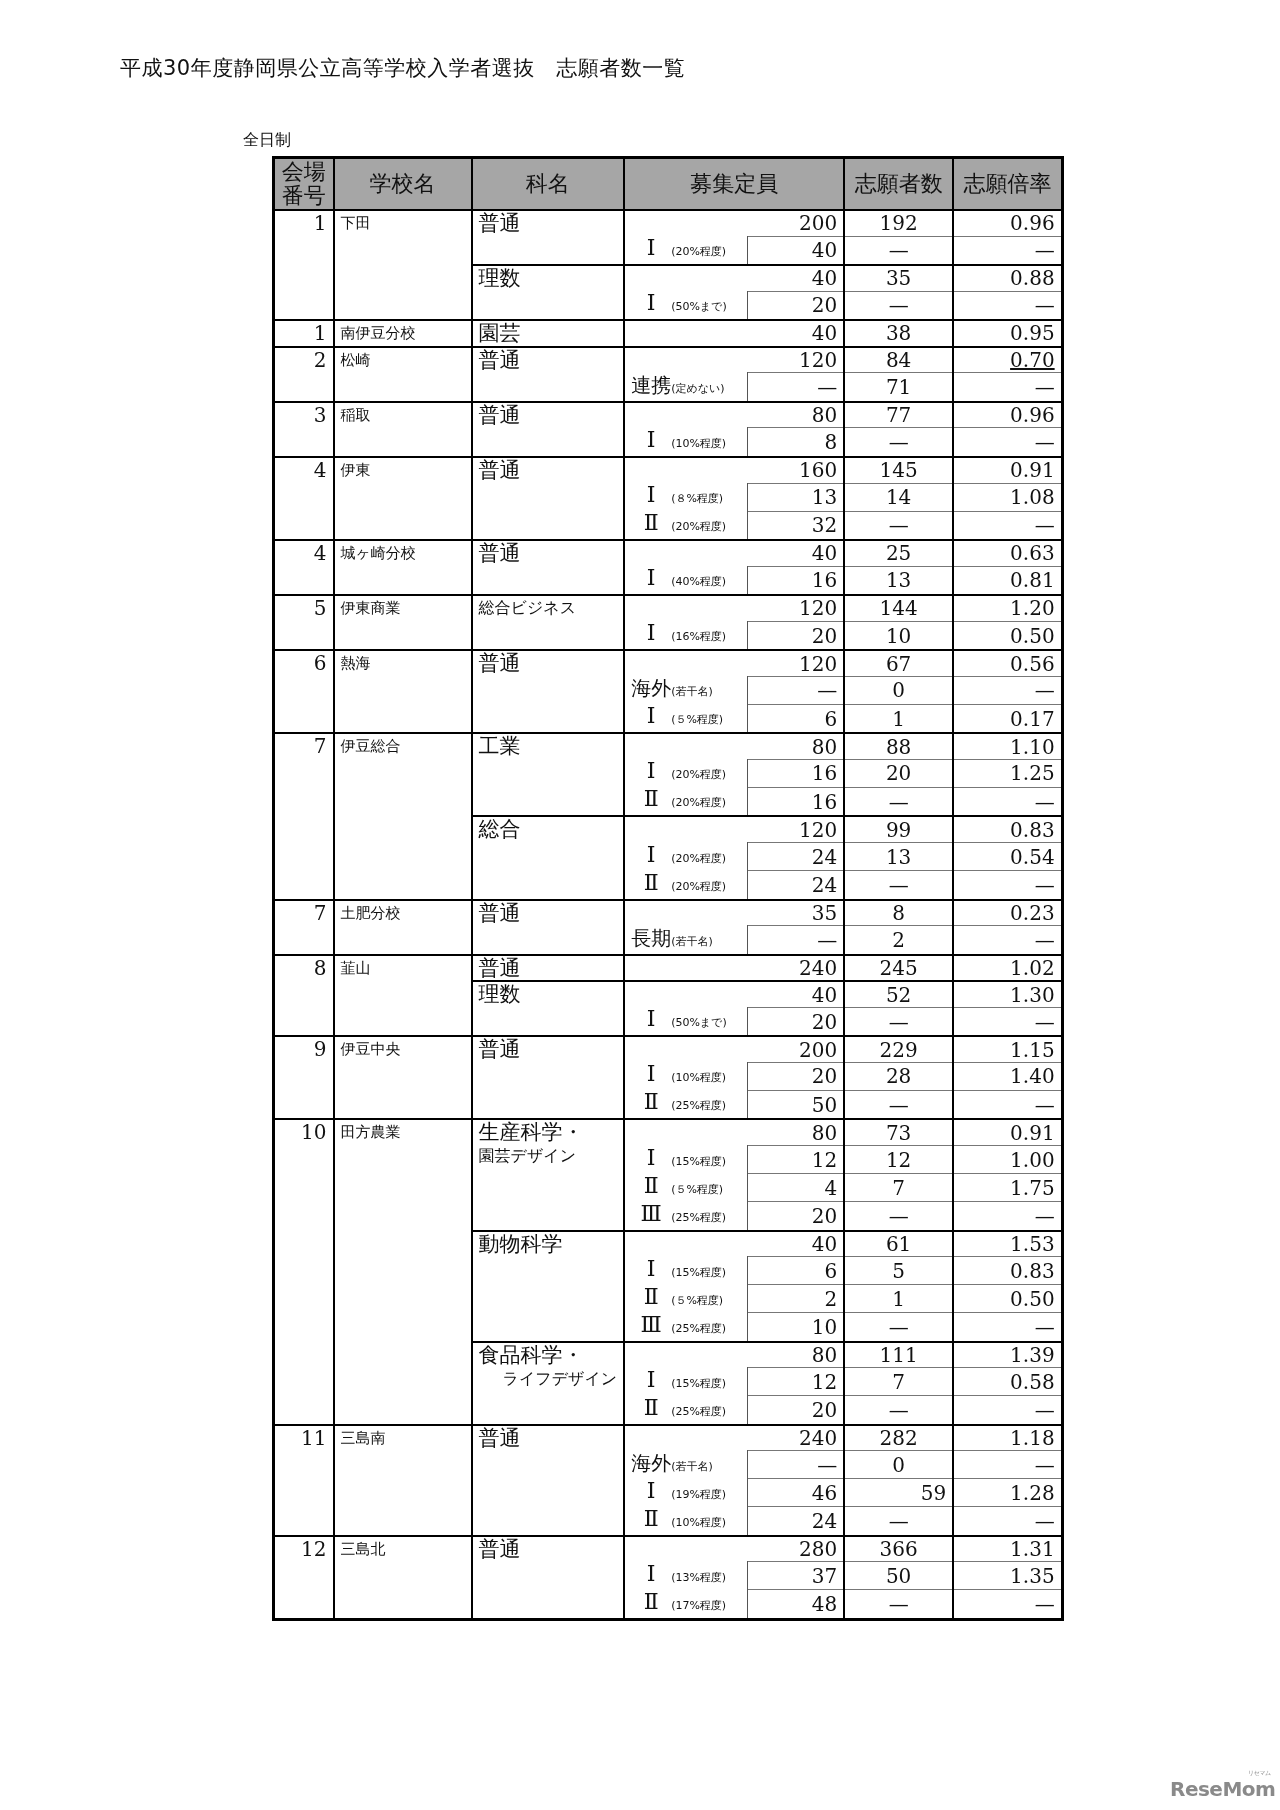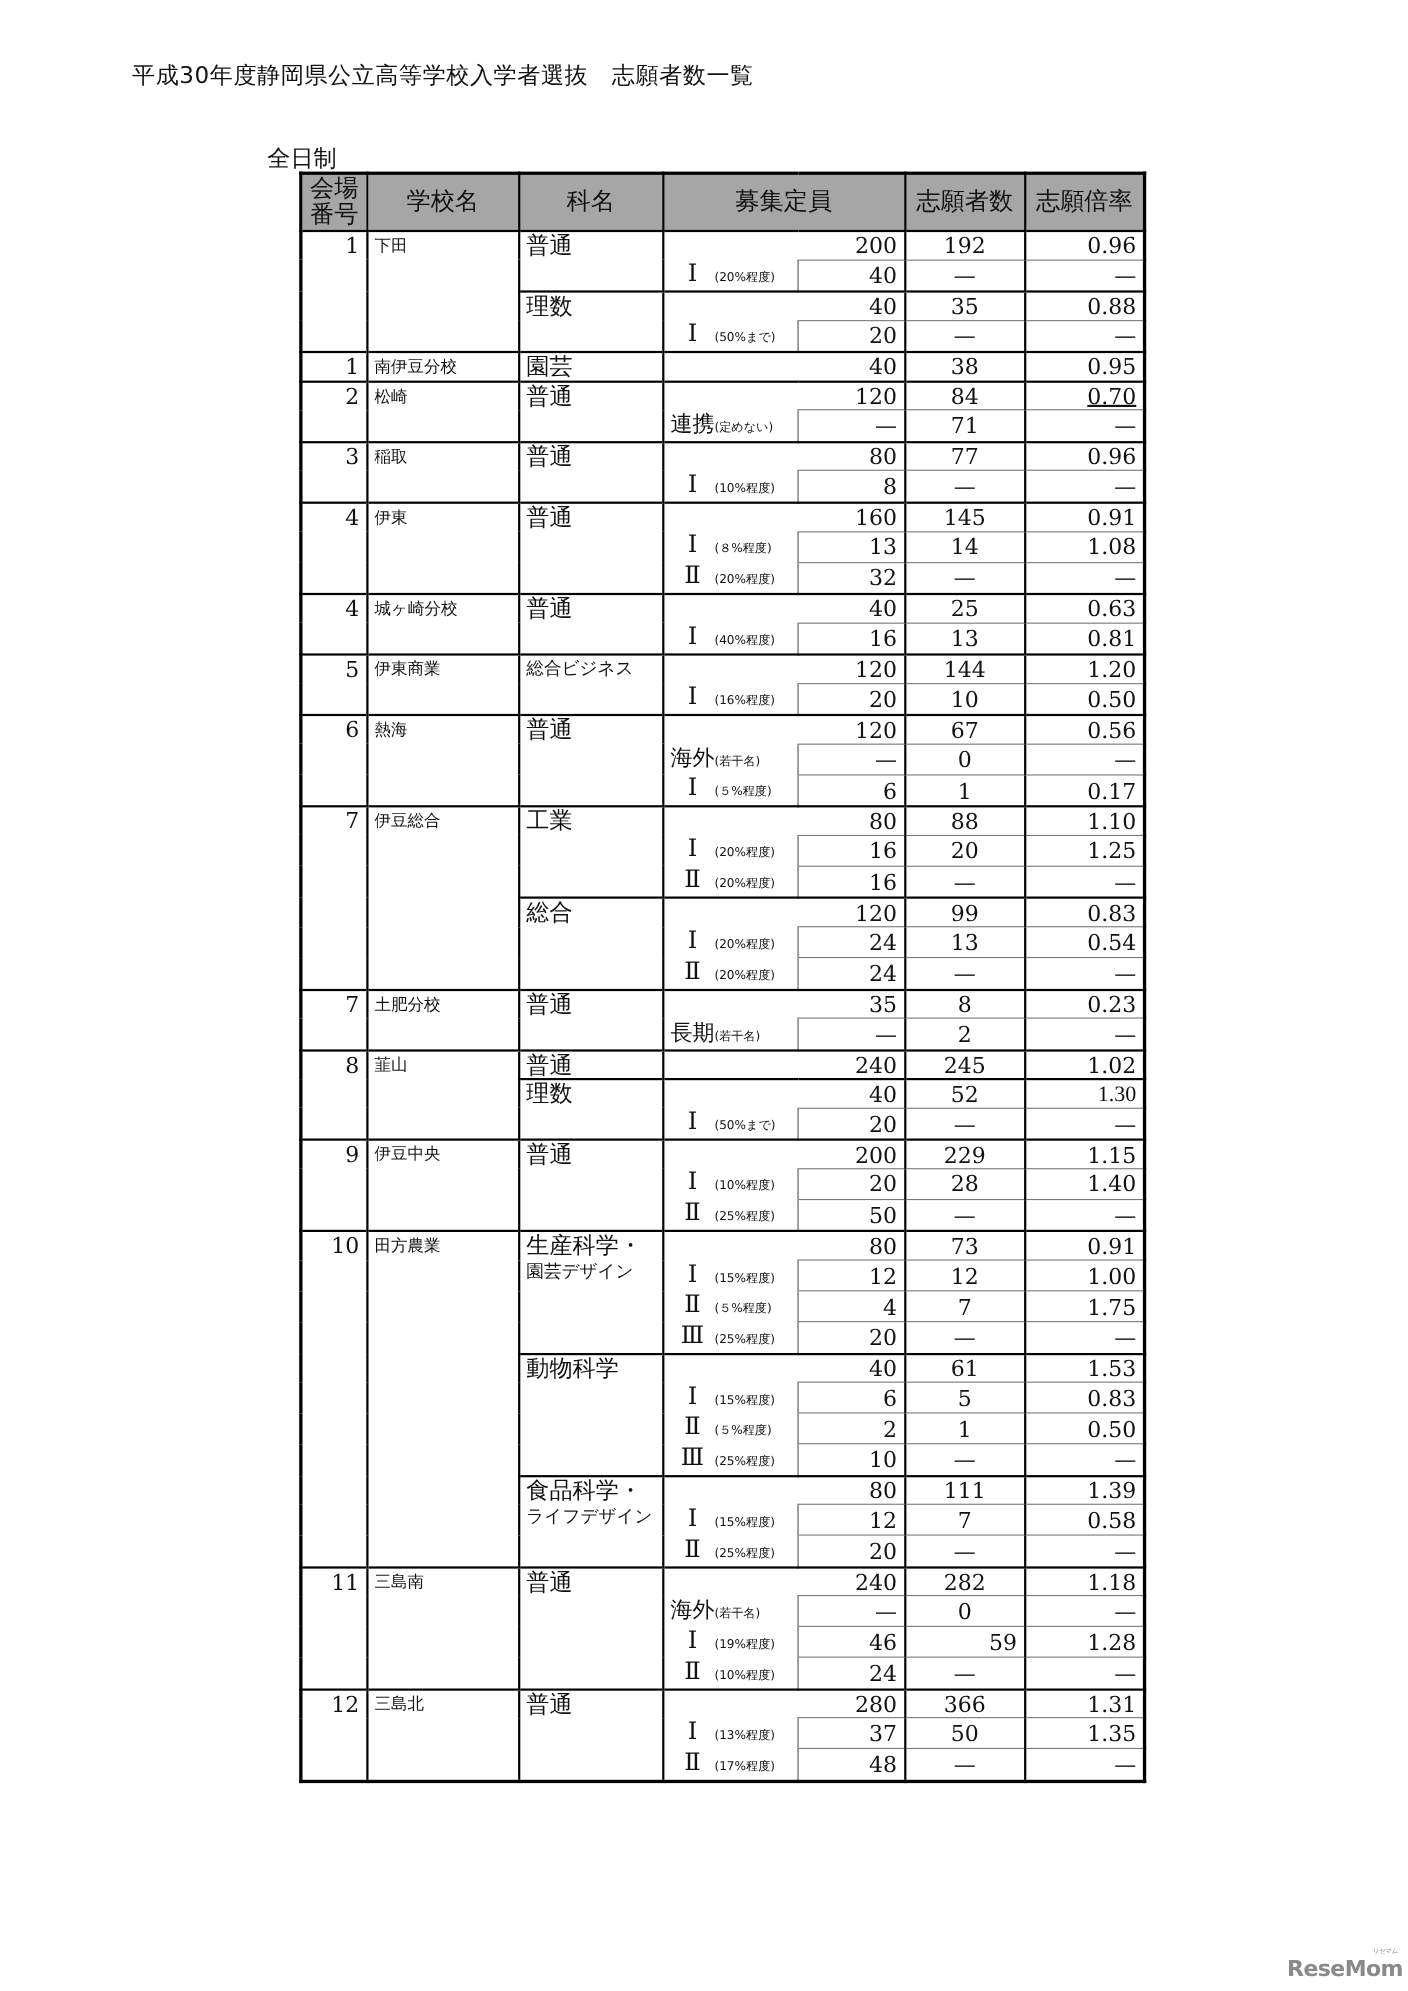--- a/index.html
+++ b/index.html
@@ -1,20 +1,20 @@
 <!DOCTYPE html>
 <html><head>
 <meta charset="utf-8">
 <style>
   html, body { margin: 0; padding: 0; background: #ffffff; }
   body { width: 1280px; height: 1810px; position: relative; overflow: hidden;
          font-family: "DejaVu Serif", "Liberation Serif", serif; color: #111; }
   .title { position: absolute; left: 120px; top: 54px; font-size: 21px;
            font-family: "DejaVu Sans", "Liberation Sans", sans-serif; letter-spacing: 0.5px; }
-  .subtitle { position: absolute; left: 243px; top: 130px; font-size: 21px; }
+  .subtitle { position: absolute; left: 243px; top: 130px; font-size: 16px; }
   table.grid { position: absolute; left: 272px; top: 156px; border-collapse: collapse;
                table-layout: fixed; border: 3px solid #000; }
   table.grid th, table.grid td { padding: 0 6px; height: 24.6px; line-height: 24px;
                                  font-weight: normal; white-space: nowrap; overflow: hidden; }
   table.grid th { background: #a6a6a6; font-size: 22px; border: 2.5px solid #000; height: 50px; line-height: 24px; text-align: center; }
   th.c-no { font-size: 20px; line-height: 22px; padding: 0; }
   td { border-left: 2.5px solid #000; border-right: 2.5px solid #000; font-size: 20px; }
   td.c-no { text-align: right; padding-right: 14px; vertical-align: top; }
   td.c-school { vertical-align: top; font-size: 15px; }
   td.c-dept { vertical-align: top; font-size: 21px; }
@@ -279,21 +279,21 @@
         <td class="num cap" colspan="2">240</td>
         <td class="num app" style="text-align: center;">245</td>
         <td class="num ratio" style="padding-right: 6px;">1.02</td>
       </tr>
       <tr class="dept-start row-main">
         <td class="c-dept" rowspan="2">
           <div>理数</div>
         </td>
         <td class="num cap" colspan="2">40</td>
         <td class="num app" style="text-align: center;">52</td>
-        <td class="num ratio" style="padding-right: 6px; font-family: Liberation Serif, serif;">1.30</td>
+        <td class="num ratio" style="padding-right: 6px;">1.30</td>
       </tr>
       <tr class="row-sub">
         <td class="sub-label"><span class="roman">Ⅰ</span><span class="note">(50%まで)</span></td>
         <td class="num cap sub-cap">20</td>
         <td class="num app" style="text-align: center;">—</td>
         <td class="num ratio" style="padding-right: 6px;">—</td>
       </tr>
       <tr class="grp-start dept-start row-main">
         <td class="c-no" rowspan="3">9</td>
         <td class="c-school" rowspan="3">伊豆中央</td>
@@ -367,21 +367,21 @@
       </tr>
       <tr class="row-sub">
         <td class="sub-label"><span class="roman">Ⅲ</span><span class="note">(25%程度)</span></td>
         <td class="num cap sub-cap">10</td>
         <td class="num app" style="text-align: center;">—</td>
         <td class="num ratio" style="padding-right: 6px;">—</td>
       </tr>
       <tr class="dept-start row-main">
         <td class="c-dept" rowspan="3">
           <div>食品科学・</div>
-          <div style="font-size: 16px;">ライフデザイン</div>
+          <div style="font-size: 16px; margin-left: 24px;">ライフデザイン</div>
         </td>
         <td class="num cap" colspan="2">80</td>
         <td class="num app" style="text-align: center;">111</td>
         <td class="num ratio" style="padding-right: 6px;">1.39</td>
       </tr>
       <tr class="row-sub">
         <td class="sub-label"><span class="roman">Ⅰ</span><span class="note">(15%程度)</span></td>
         <td class="num cap sub-cap">12</td>
         <td class="num app" style="text-align: center;">7</td>
         <td class="num ratio" style="padding-right: 6px;">0.58</td>

